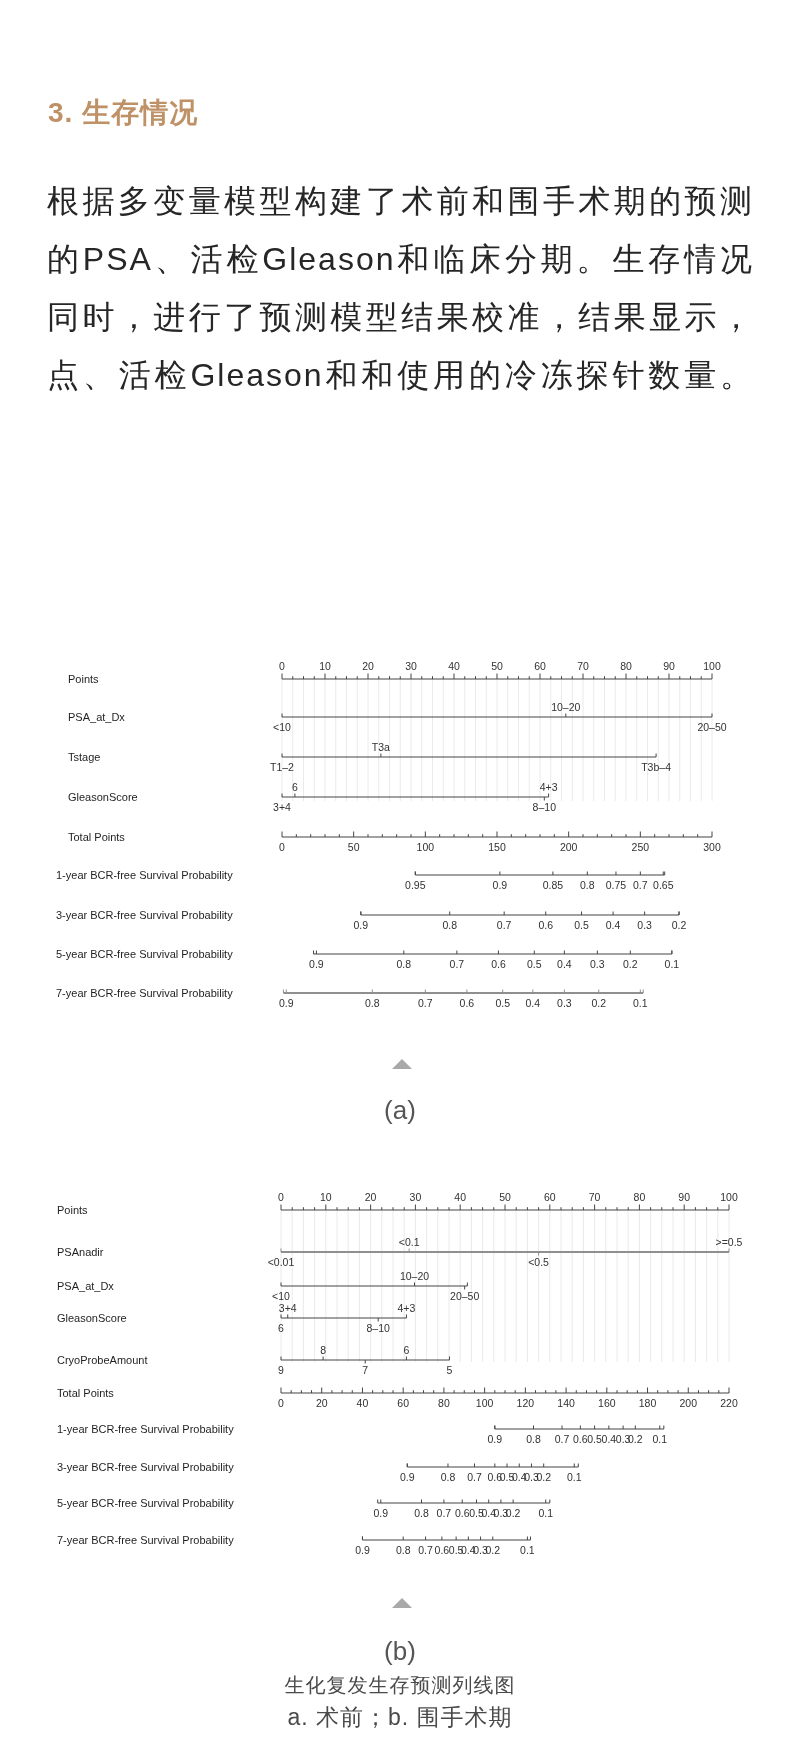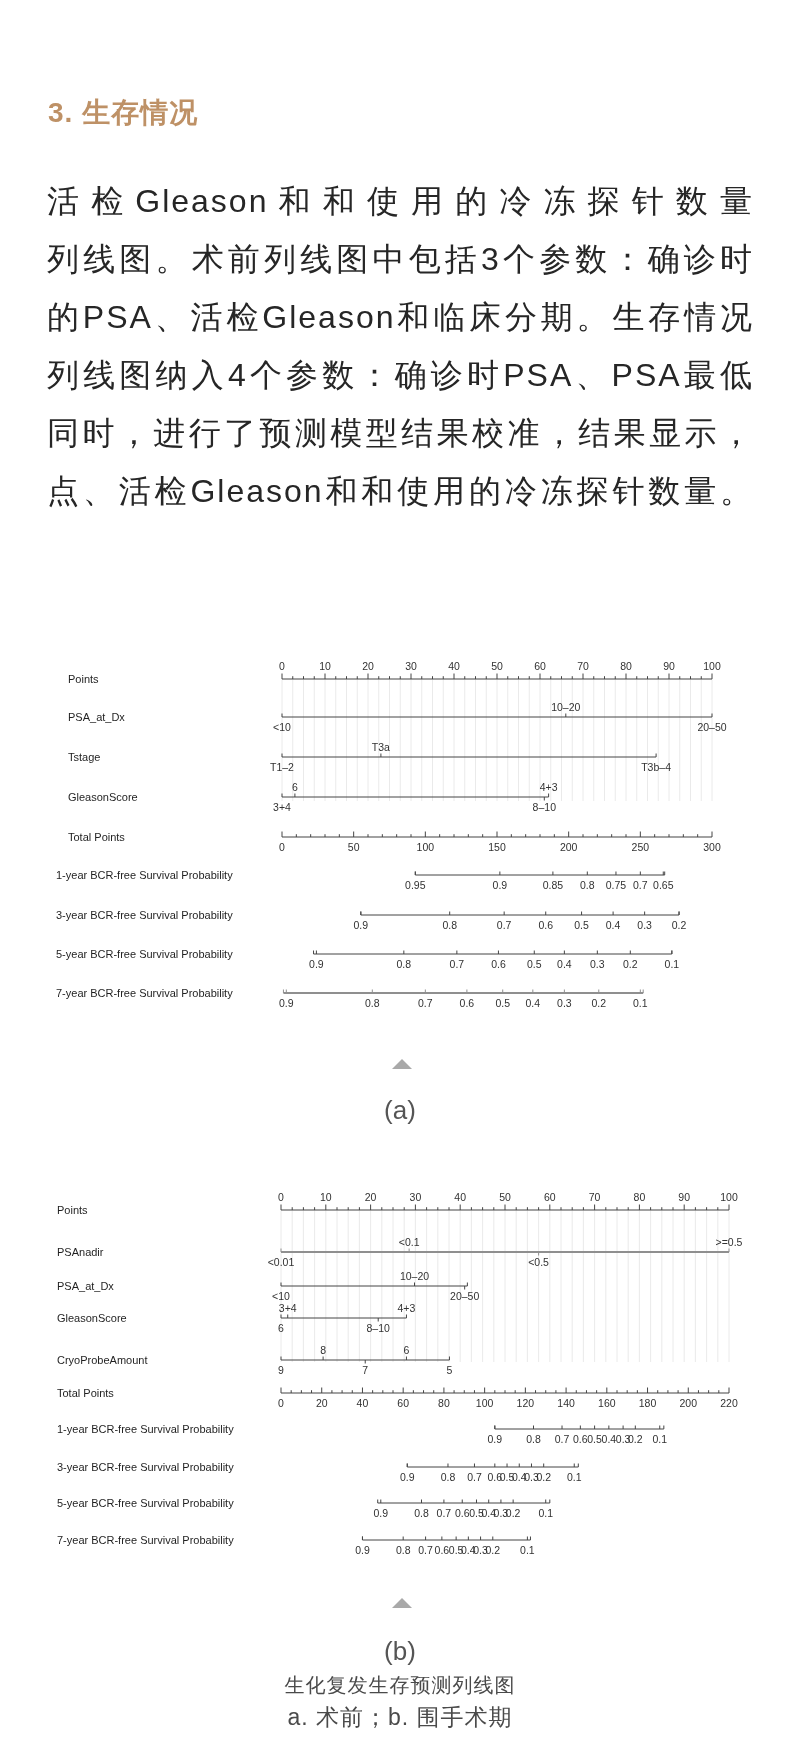--- a/index.html
+++ b/index.html
@@ -23,24 +23,22 @@
   .cap-sub{top:1702px;font-size:23px;height:30px;line-height:30px;color:#4a4a4a;letter-spacing:1px;}
 </style>
 </head>
 <body>
 
 <div class="page">
 
   <div class="heading" style="color: rgb(190, 145, 102);">3. 生存情况</div>
 
   <div class="para">
-    <div class="pline">活检Gleason和和使用的冷冻探针数量</div>
-    <div class="pline">列线图。术前列线图中包括3个参数：确诊时</div>
+    <div class="pline">根据多变量模型构建了术前和围手术期的预测</div>
     <div class="pline">的PSA、活检Gleason和临床分期。生存情况</div>
-    <div class="pline">列线图纳入4个参数：确诊时PSA、PSA最低</div>
     <div class="pline">同时，进行了预测模型结果校准，结果显示，</div>
     <div class="pline">点、活检Gleason和和使用的冷冻探针数量。</div>
   </div>
 
   <svg id="nomo" width="800" height="1758" viewBox="0 0 800 1758">
       <g>
         <line x1="282" y1="679" x2="282" y2="801" stroke="#e4e4e4" stroke-width="0.8"></line>
         <line x1="292.75" y1="679" x2="292.75" y2="801" stroke="#e4e4e4" stroke-width="0.8"></line>
         <line x1="303.5" y1="679" x2="303.5" y2="801" stroke="#e4e4e4" stroke-width="0.8"></line>
         <line x1="314.25" y1="679" x2="314.25" y2="801" stroke="#e4e4e4" stroke-width="0.8"></line>

